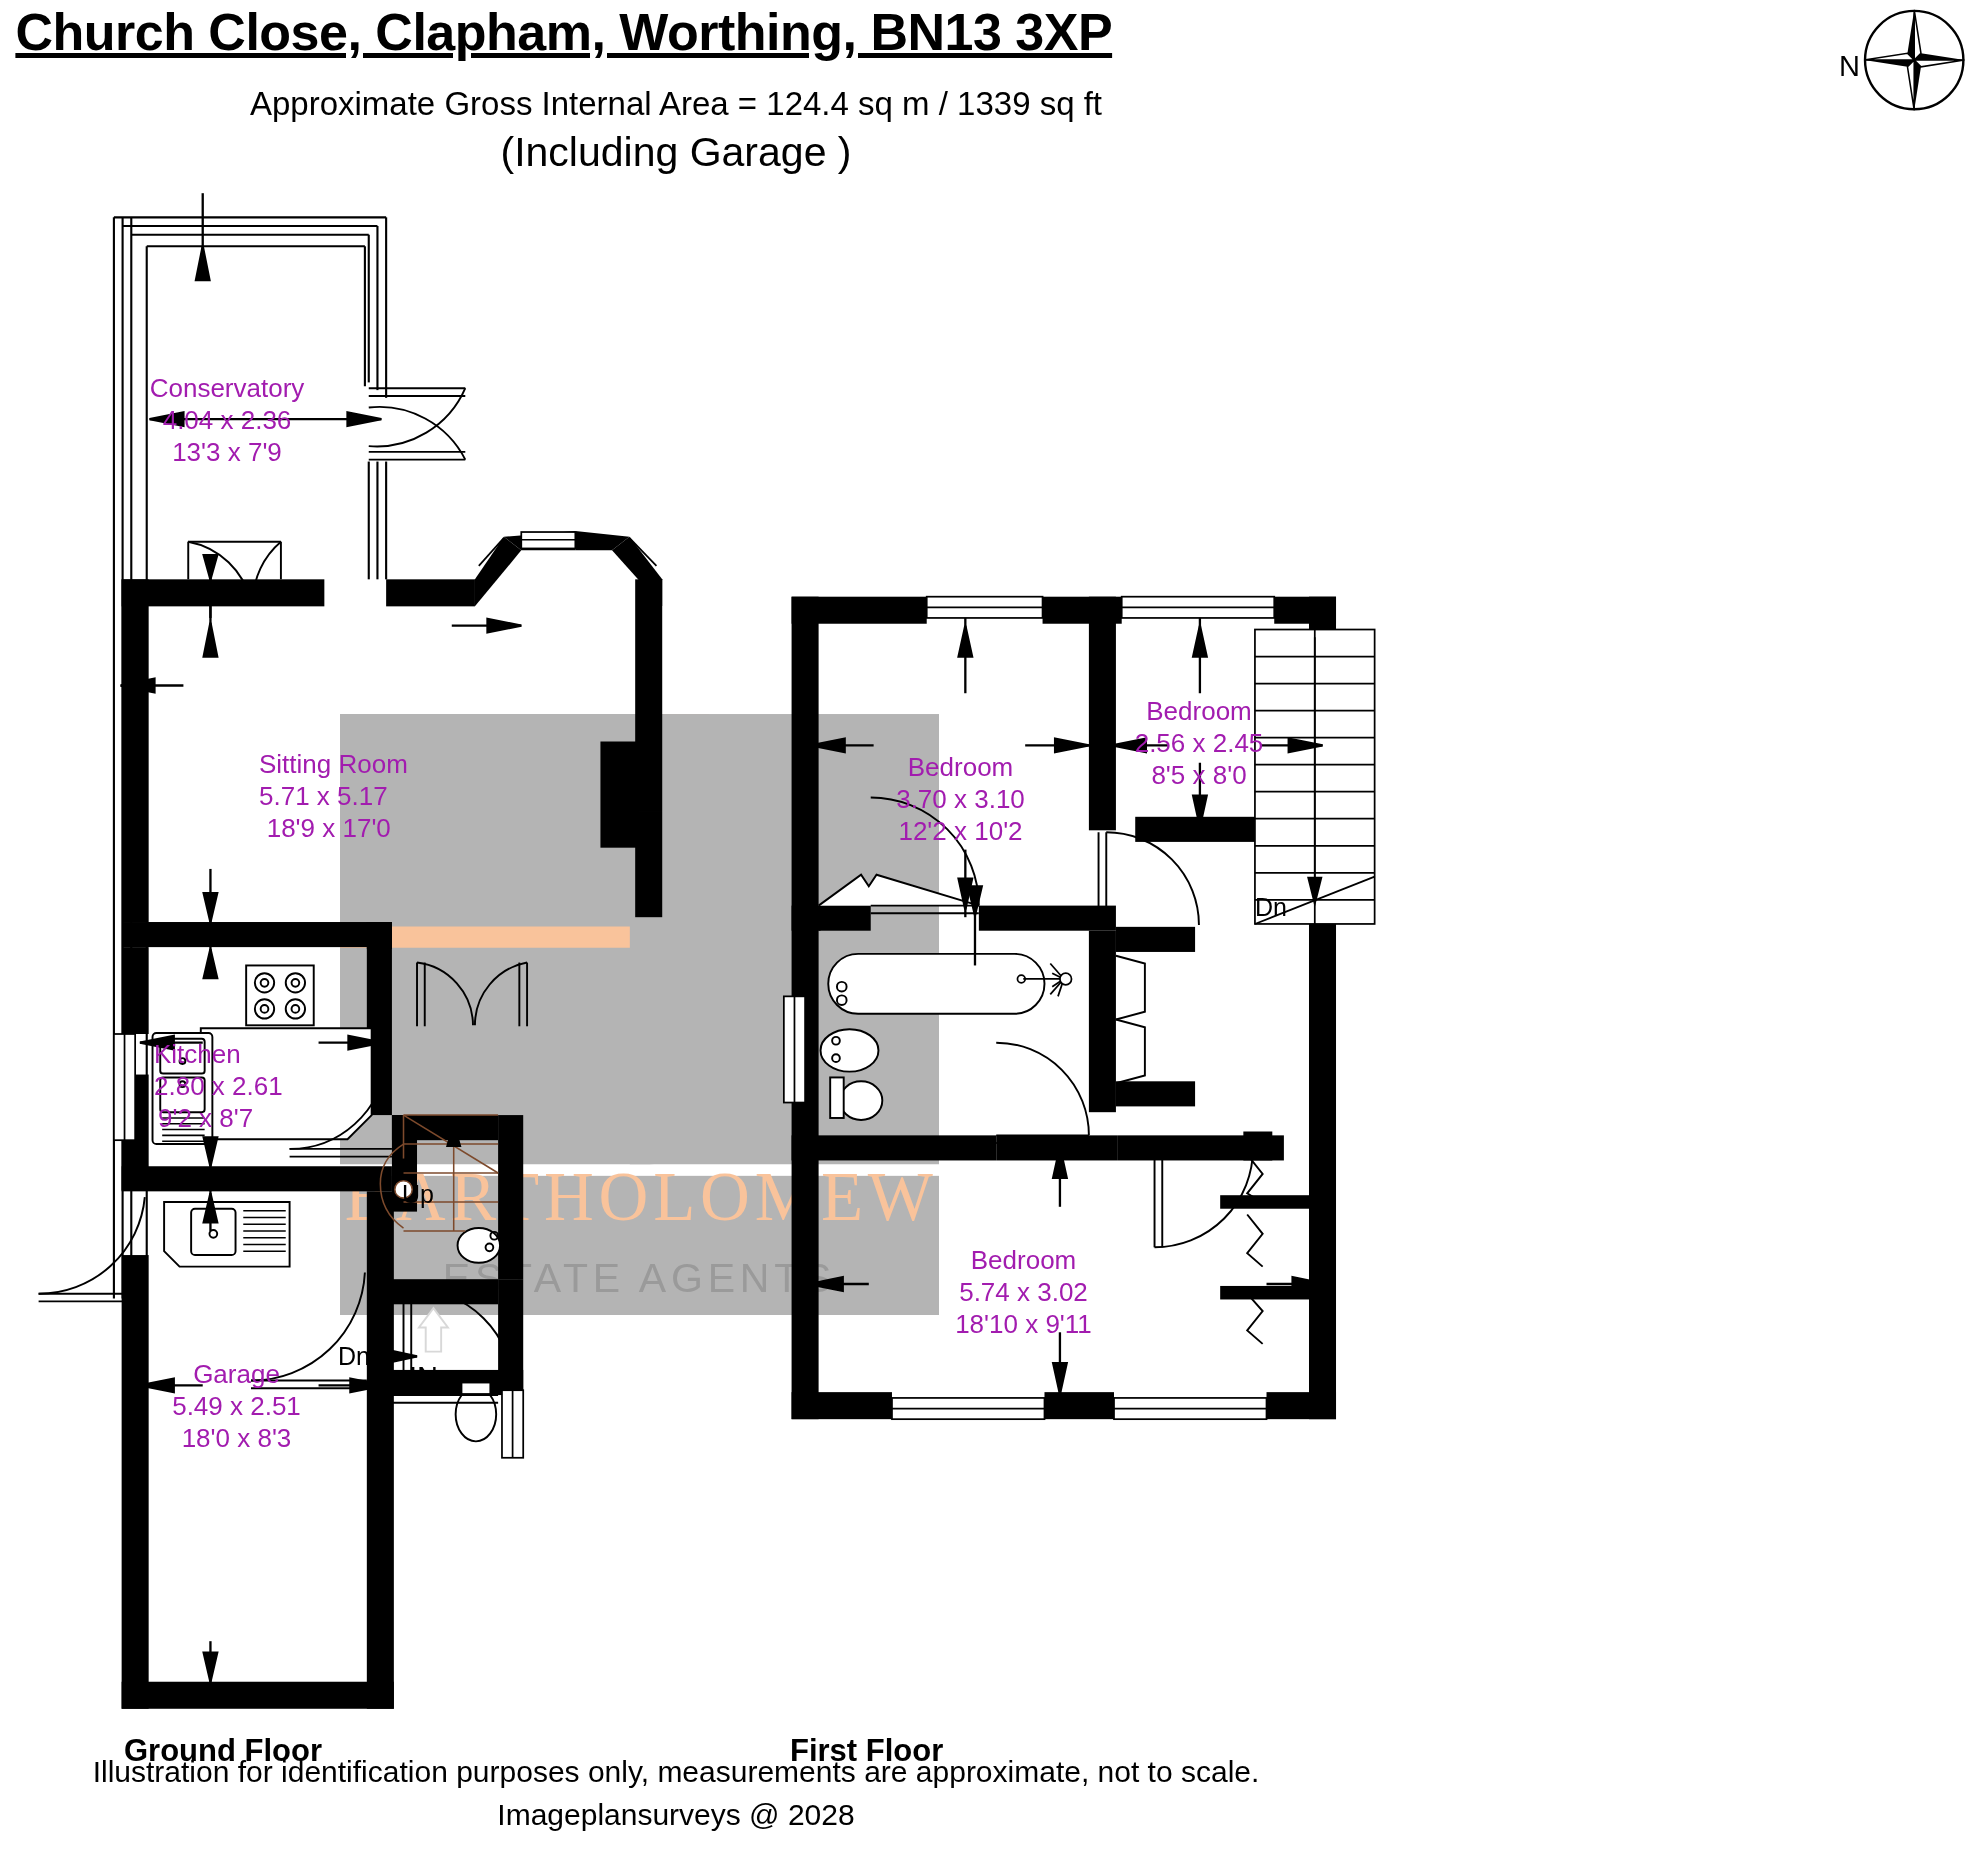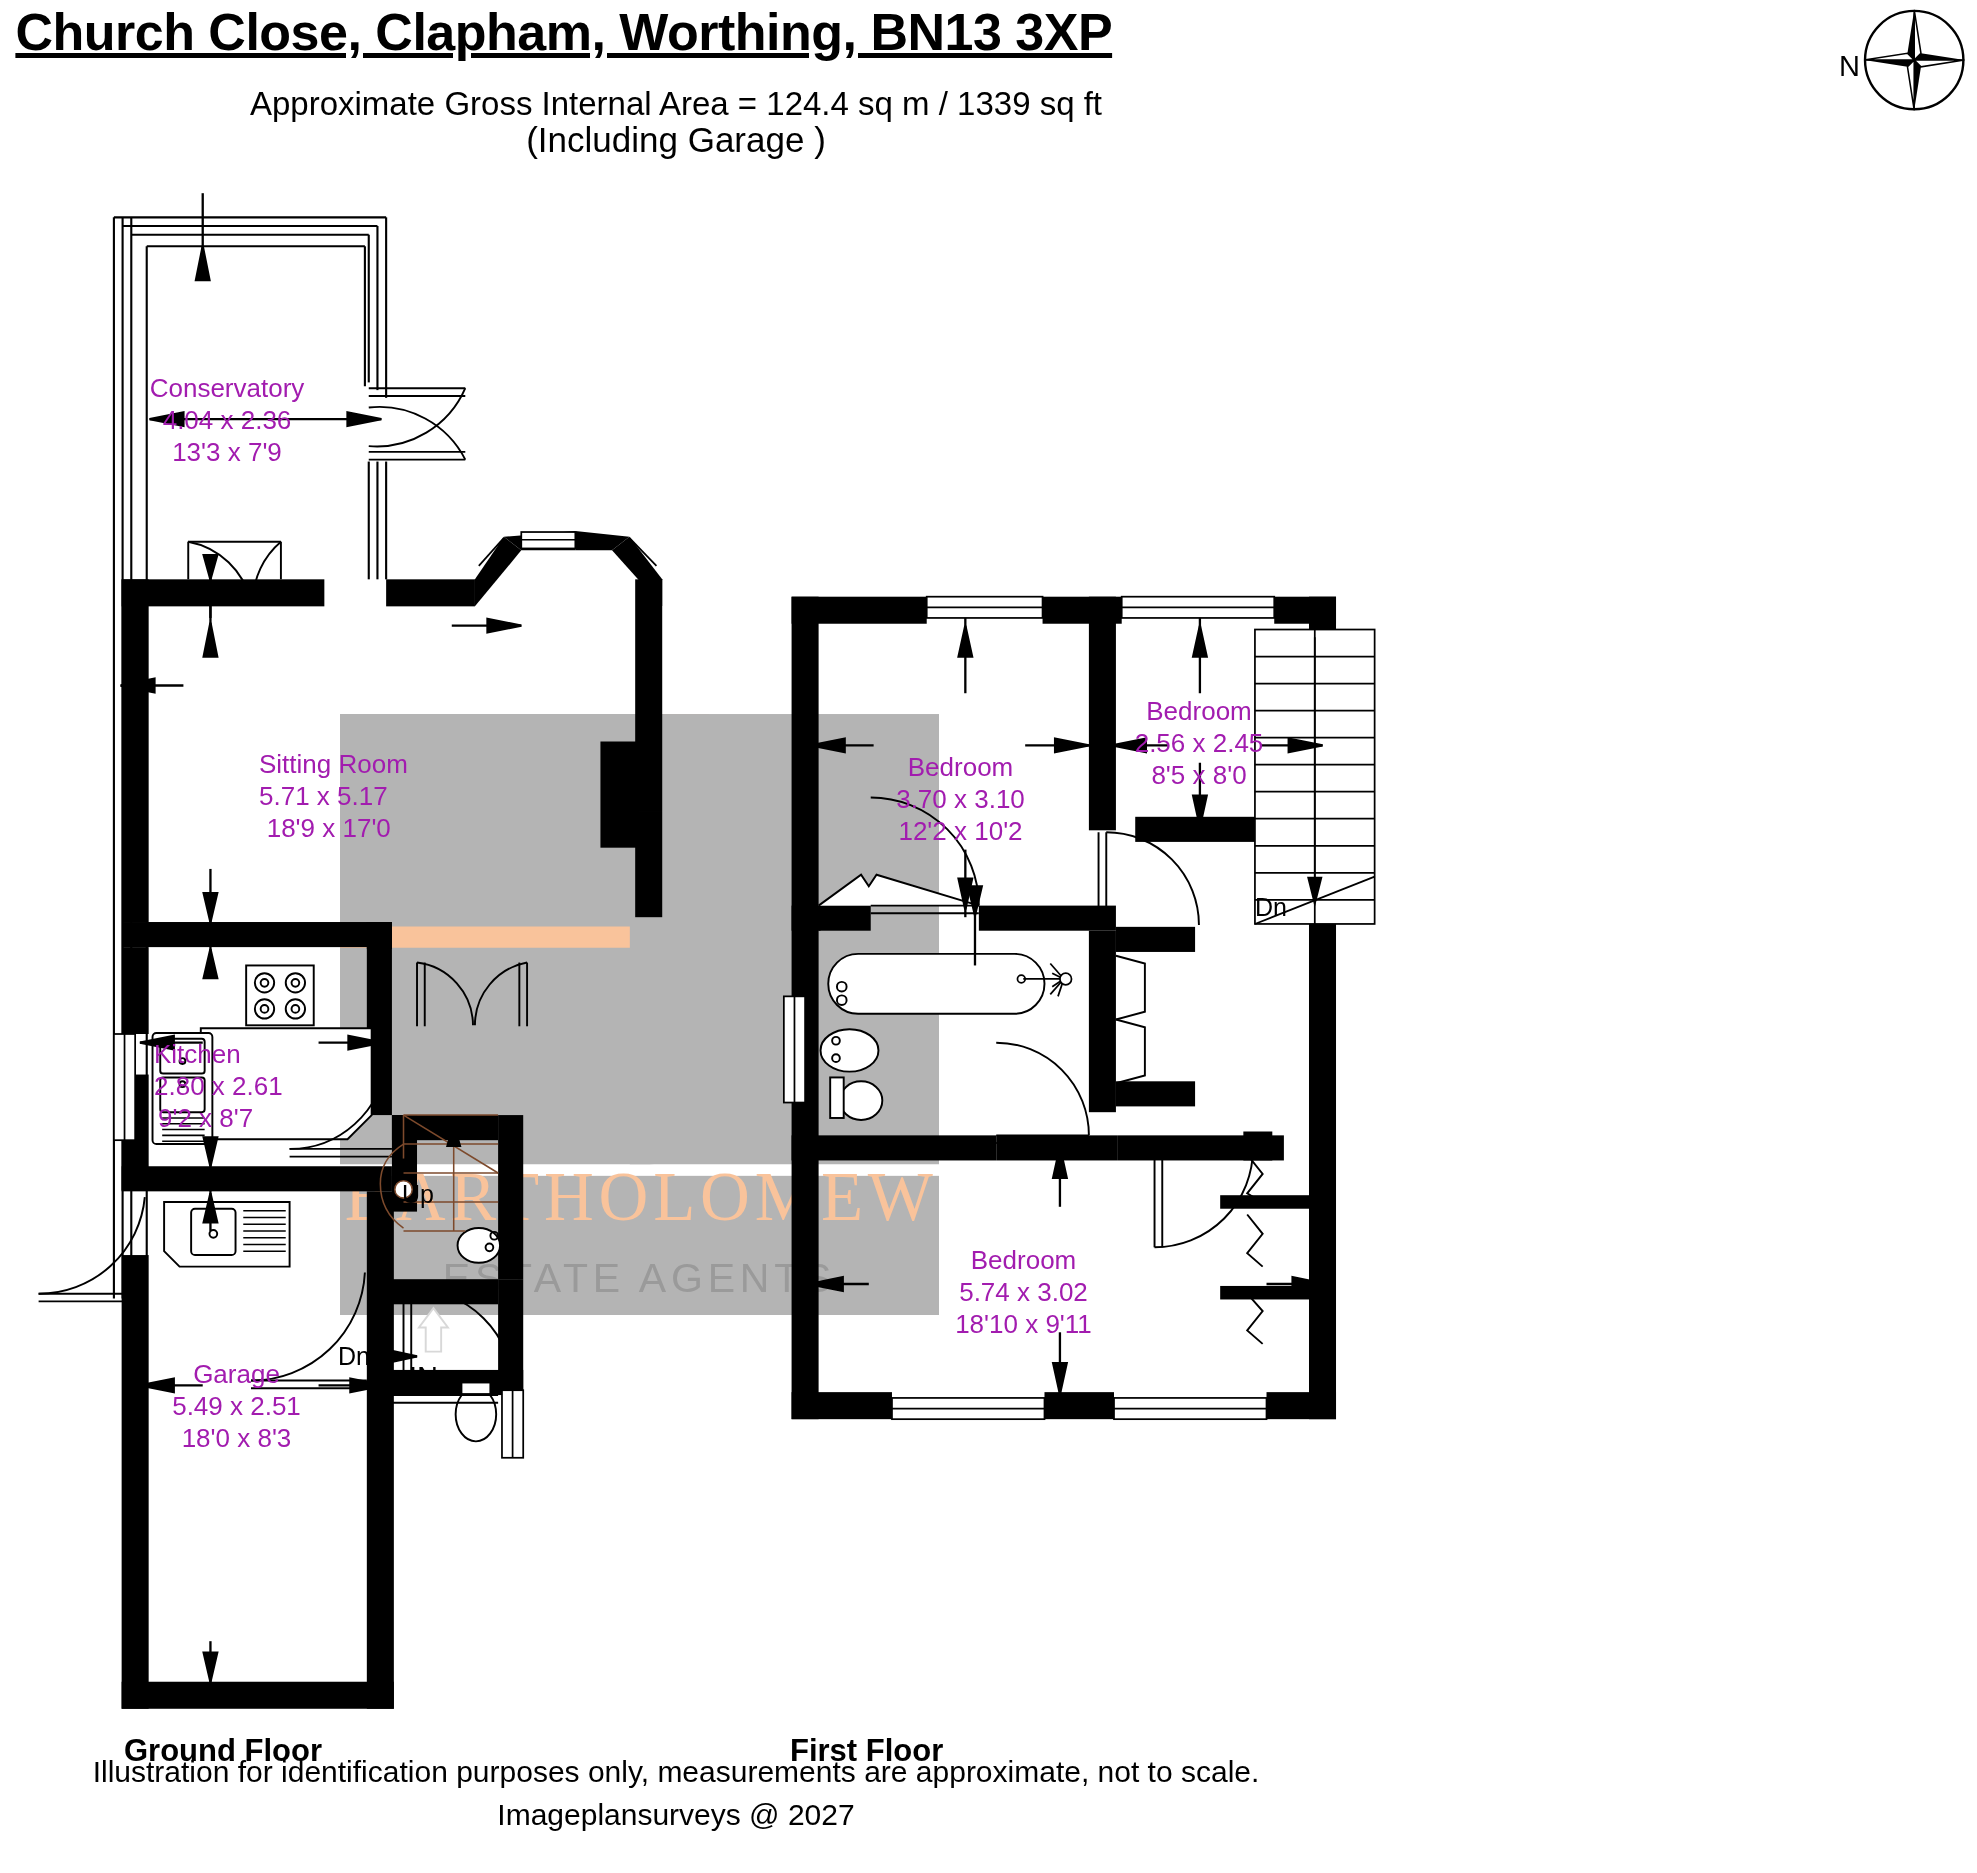--- a/index.html
+++ b/index.html
@@ -34,24 +34,24 @@
     position: absolute;
     left: 0;
     top: 85px;
     width: 1352px;
     text-align: center;
     font-size: 33px;
   }
   .subtitle2 {
     position: absolute;
     left: 0;
-    top: 120px;
+    top: 129px;
     width: 1352px;
     text-align: center;
-    font-size: 35px;
+    font-size: 41px;
   }
 
   
   .compass-wrap {
     position: absolute;
     left: 1839px;
     top: 3.9px;
     width: 135px;
     height: 116px;
   }
@@ -689,16 +689,16 @@
     <div>5.74 x 3.02</div>
     <div>18'10 x 9'11</div>
   </div>
 
   <div class="tiny" style="left:1255px; top:893px;">Dn</div>
 
   <div class="floorcap" style="left:124px; top:1733px;">Ground Floor</div>
   <div class="floorcap" style="left:790px; top:1733px;">First Floor</div>
 
   <div class="foot1">Illustration for identification purposes only, measurements are approximate, not to scale.</div>
-  <div class="foot2">Imageplansurveys @ 2027</div>
+  <div class="foot2">Imageplansurveys @ 2028</div>
 
 </div>
 
 
 </body></html>

